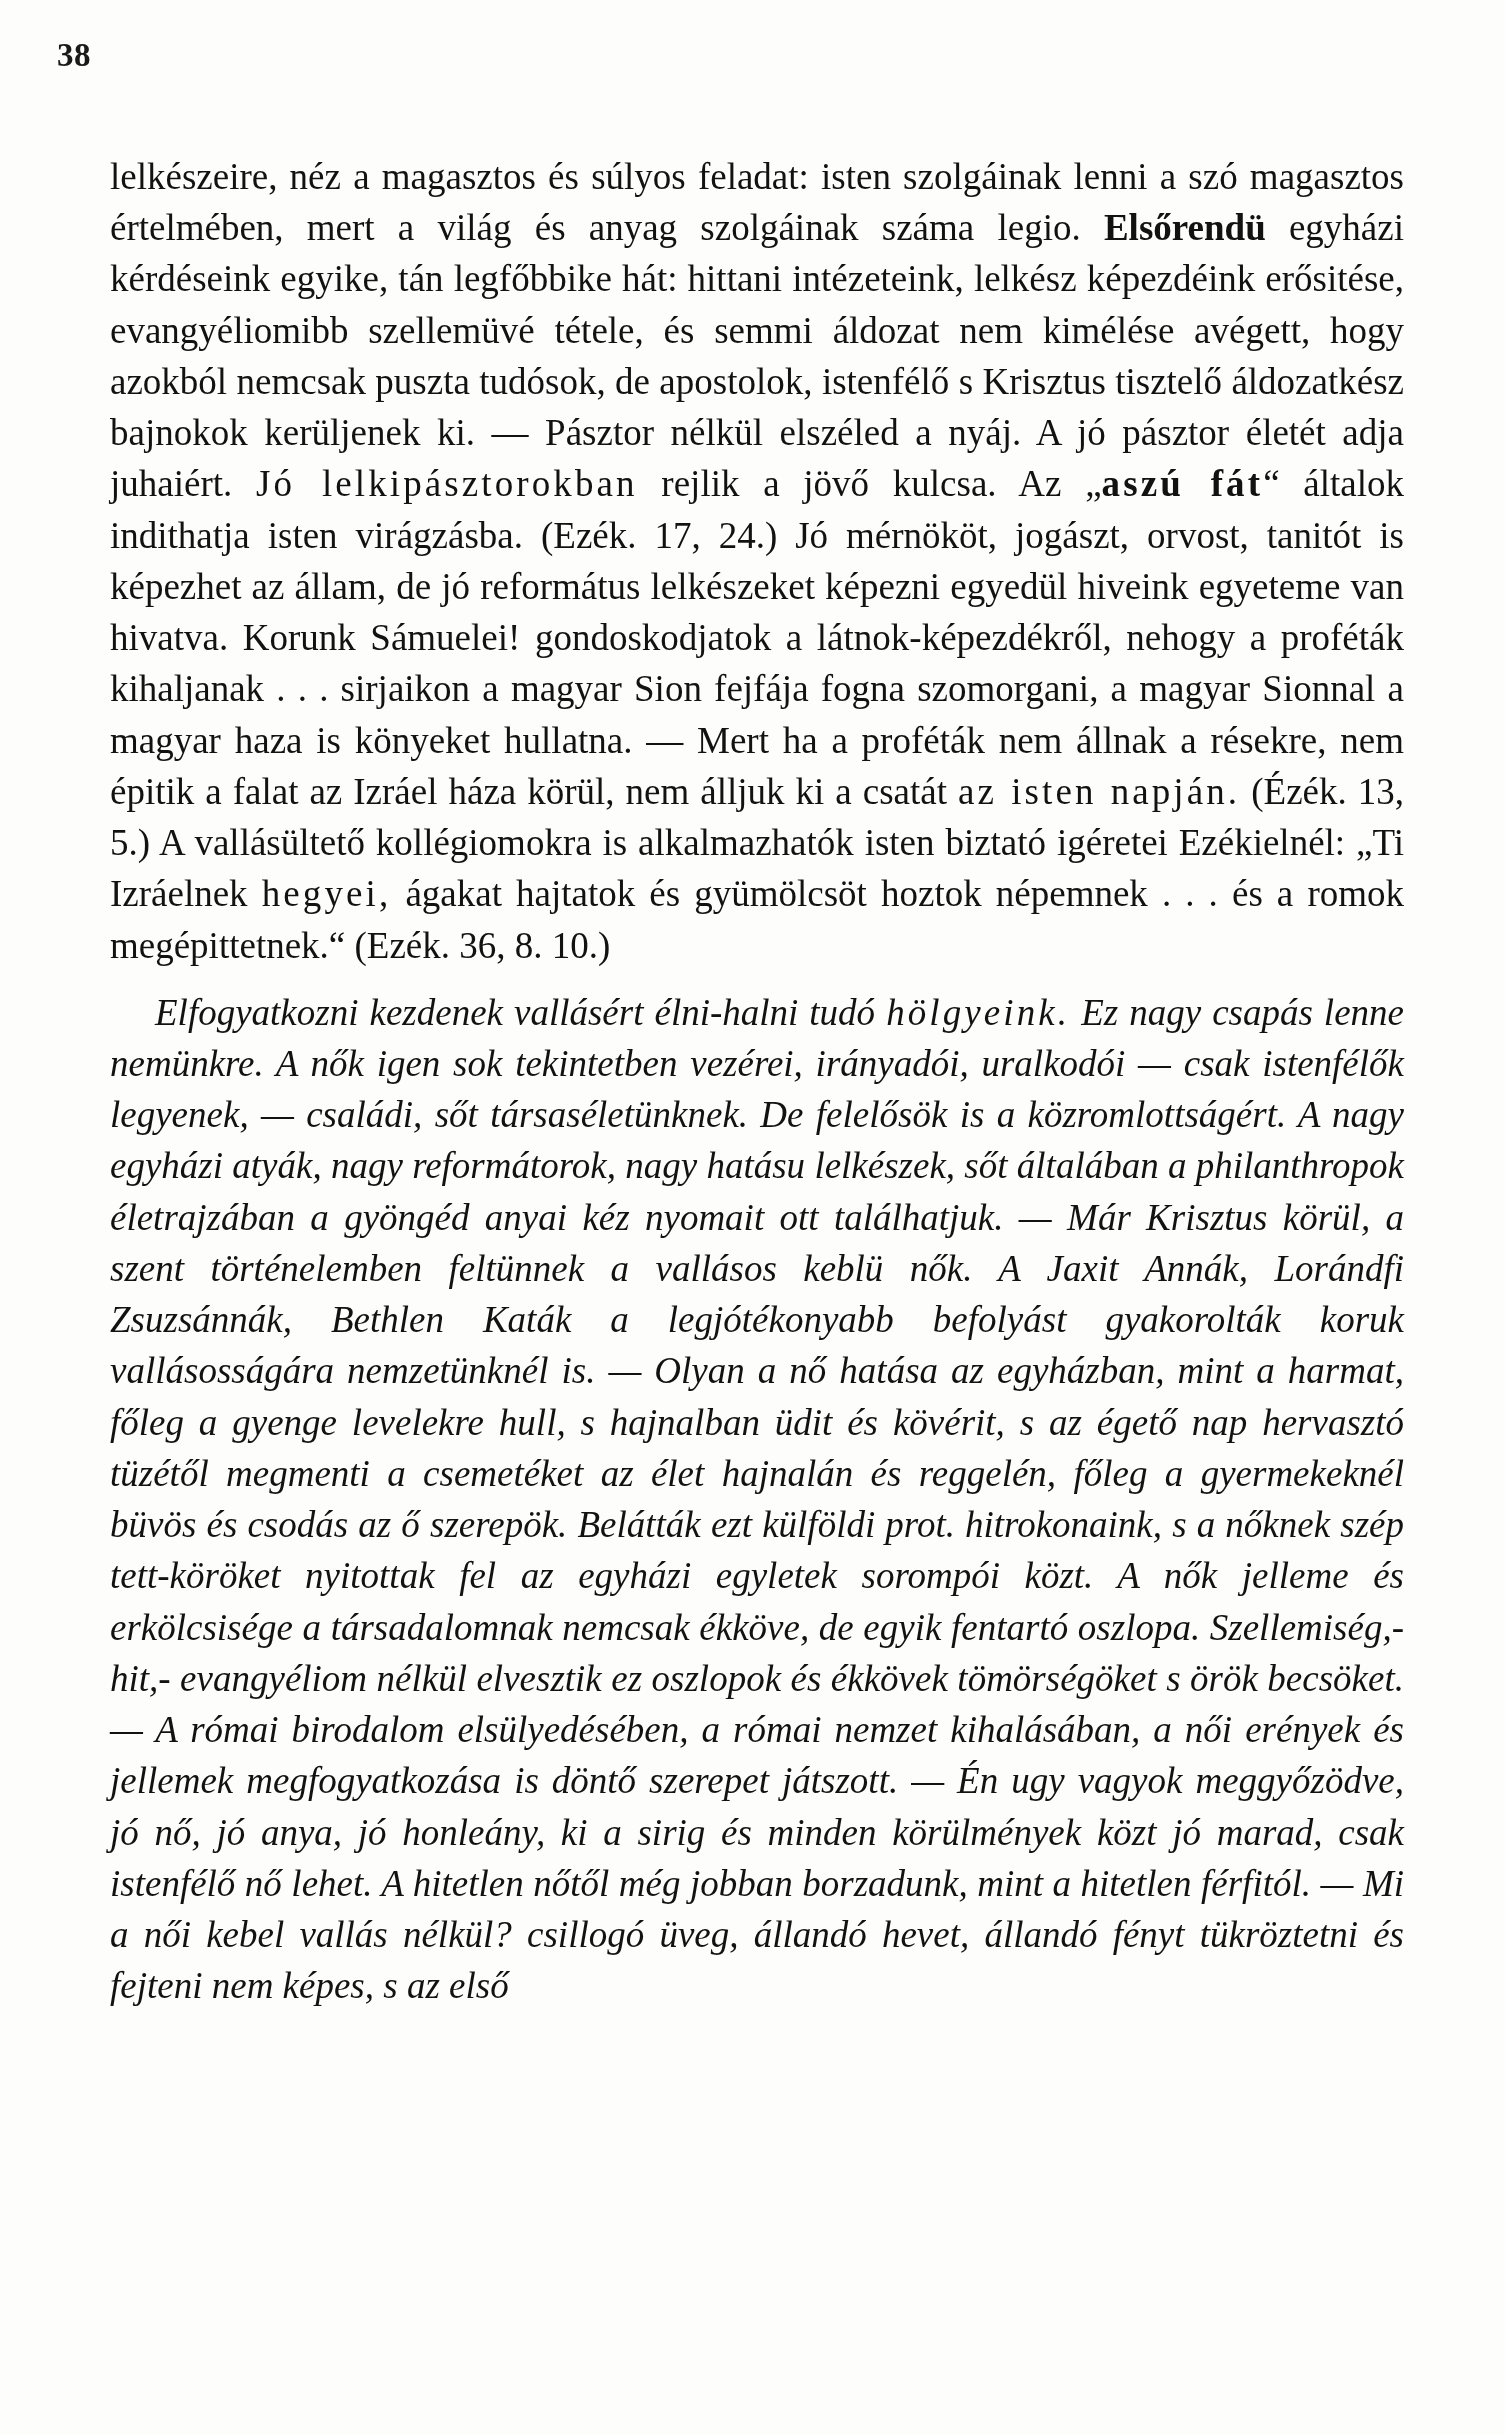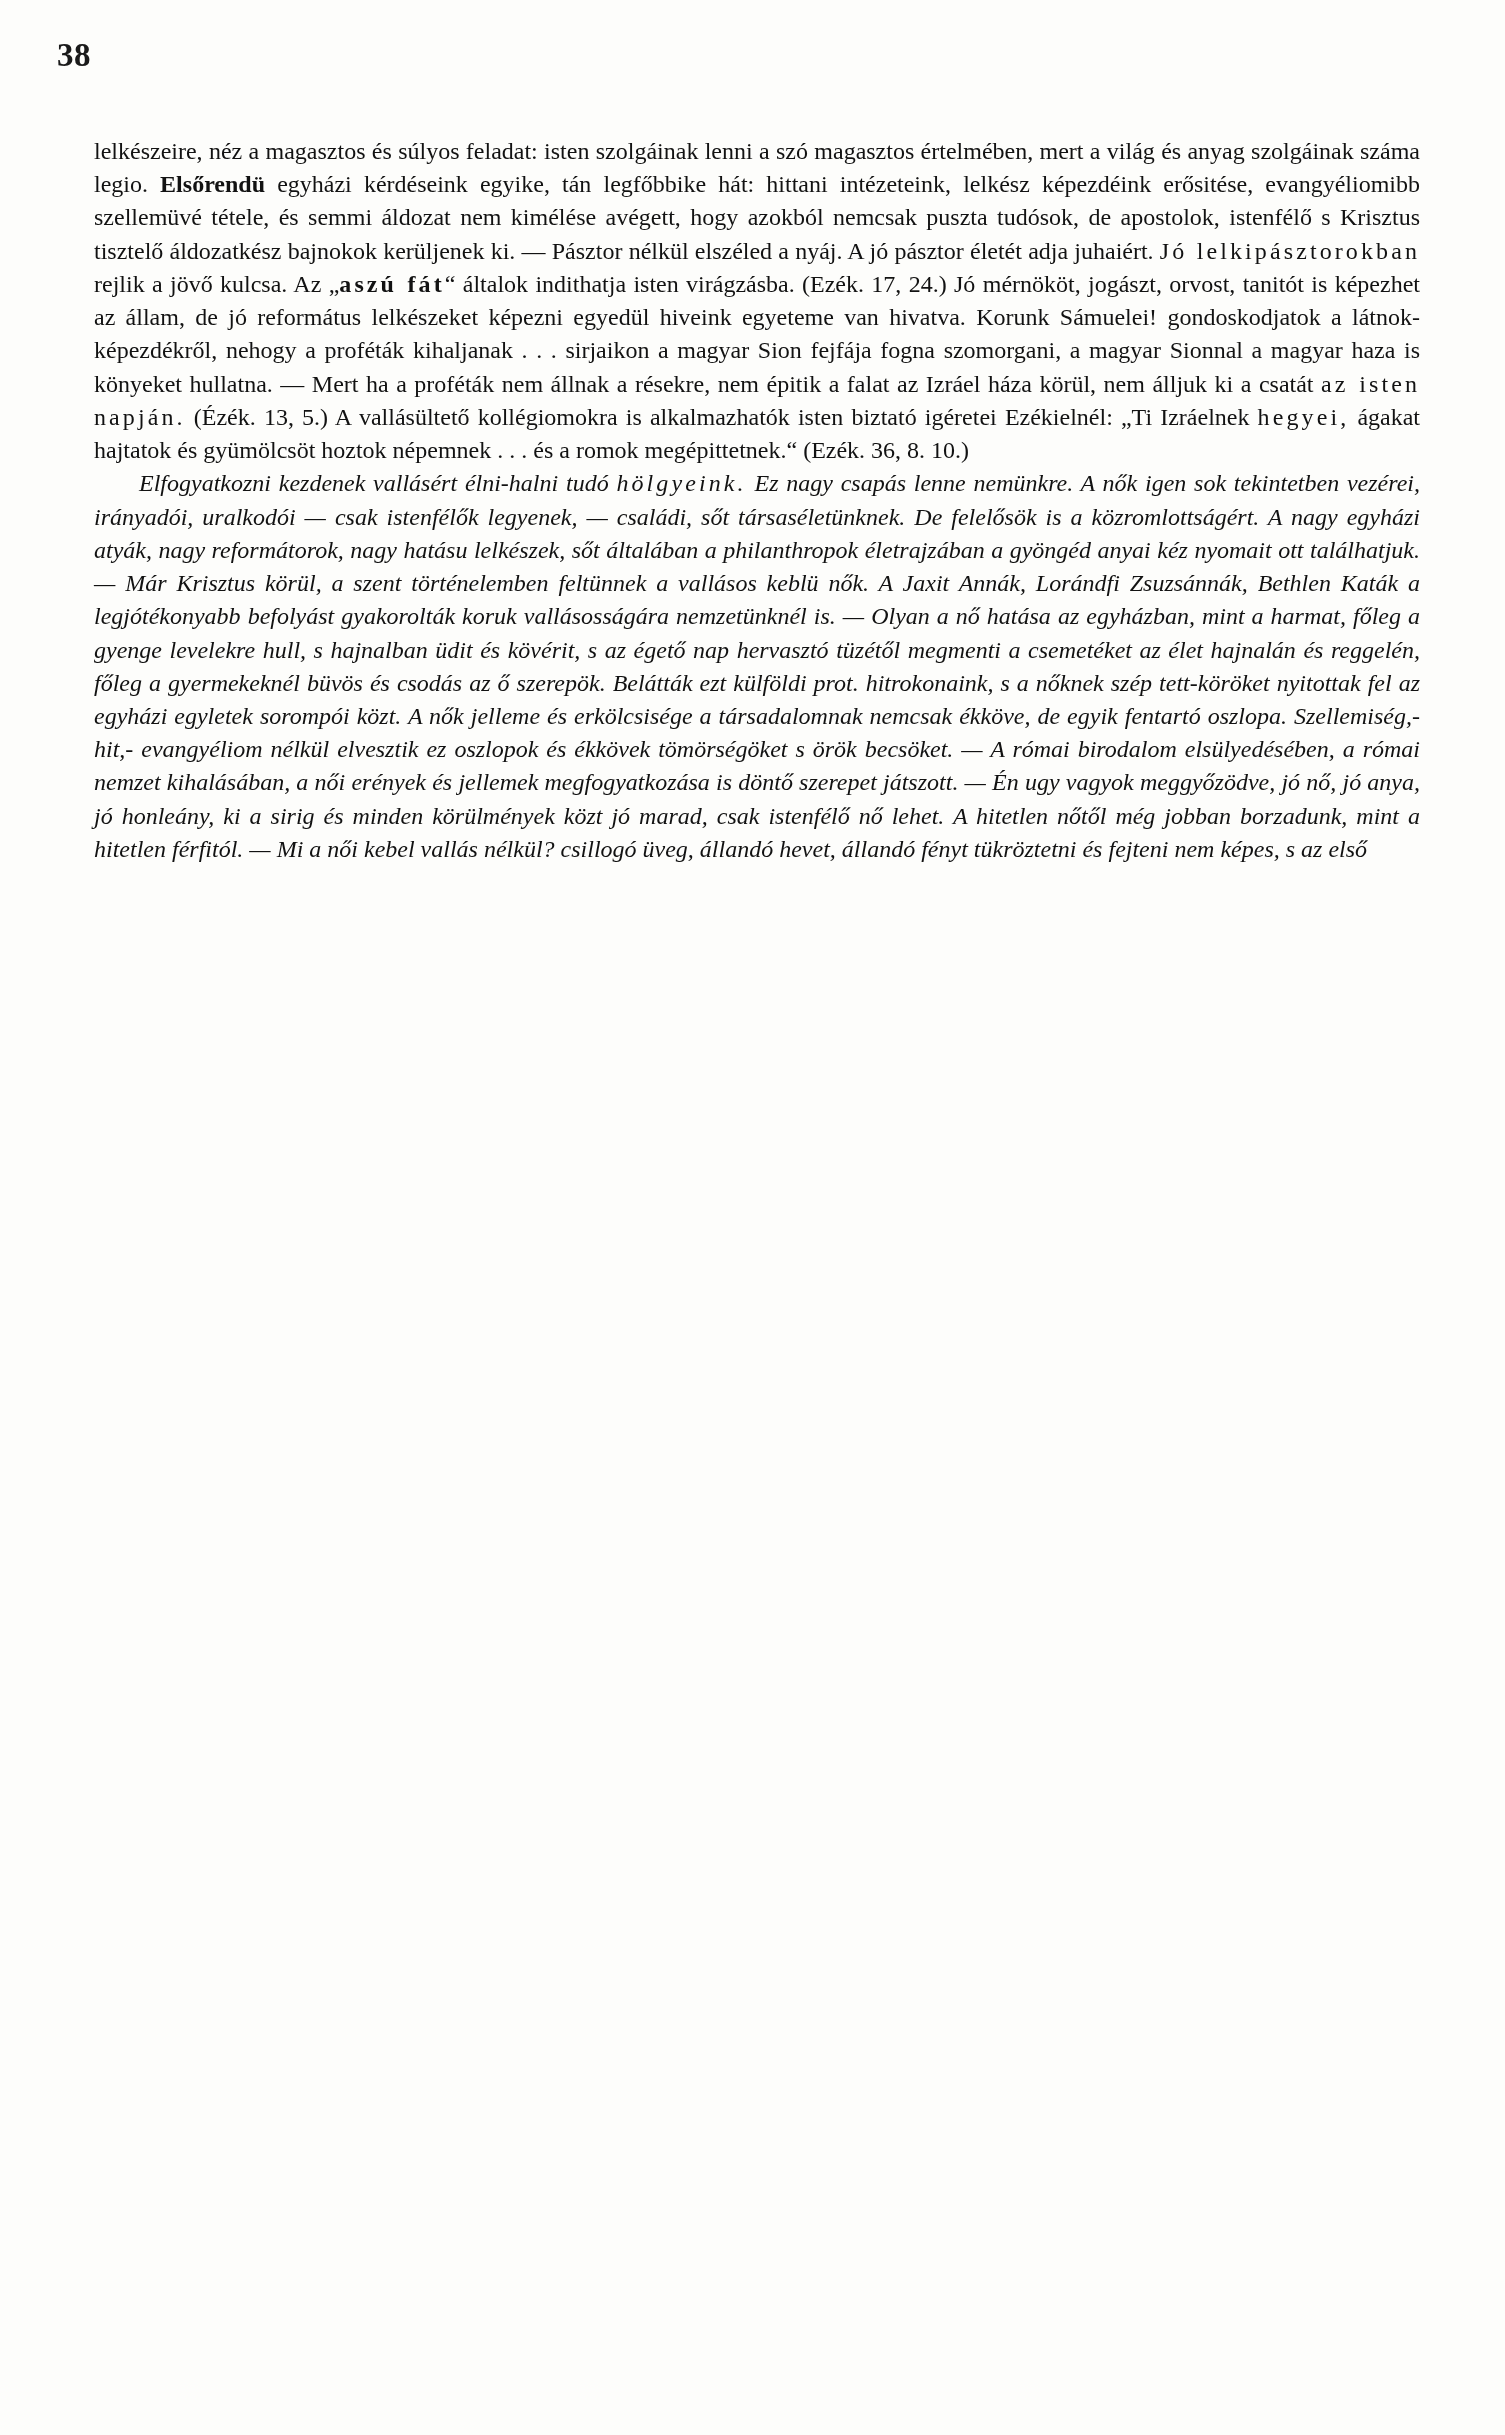--- a/index.html
+++ b/index.html
@@ -33,22 +33,22 @@
     letter-spacing: 0.5px;
     color: #1a1a1a;
   }
   .text-column {
     position: absolute;
     left: 94px;
     top: 135px;
     width: 1326px;
   }
   .para {
-    margin: 0;
-    font-size: 24px;
+    margin: 16px;
+    font-size: 37px;
     line-height: 1.385;
     text-align: justify;
     text-justify: inter-word;
     color: #121212;
     hyphens: manual;
   }
   .para + .para {
     margin-top: 0px;
   }
   .indent {

